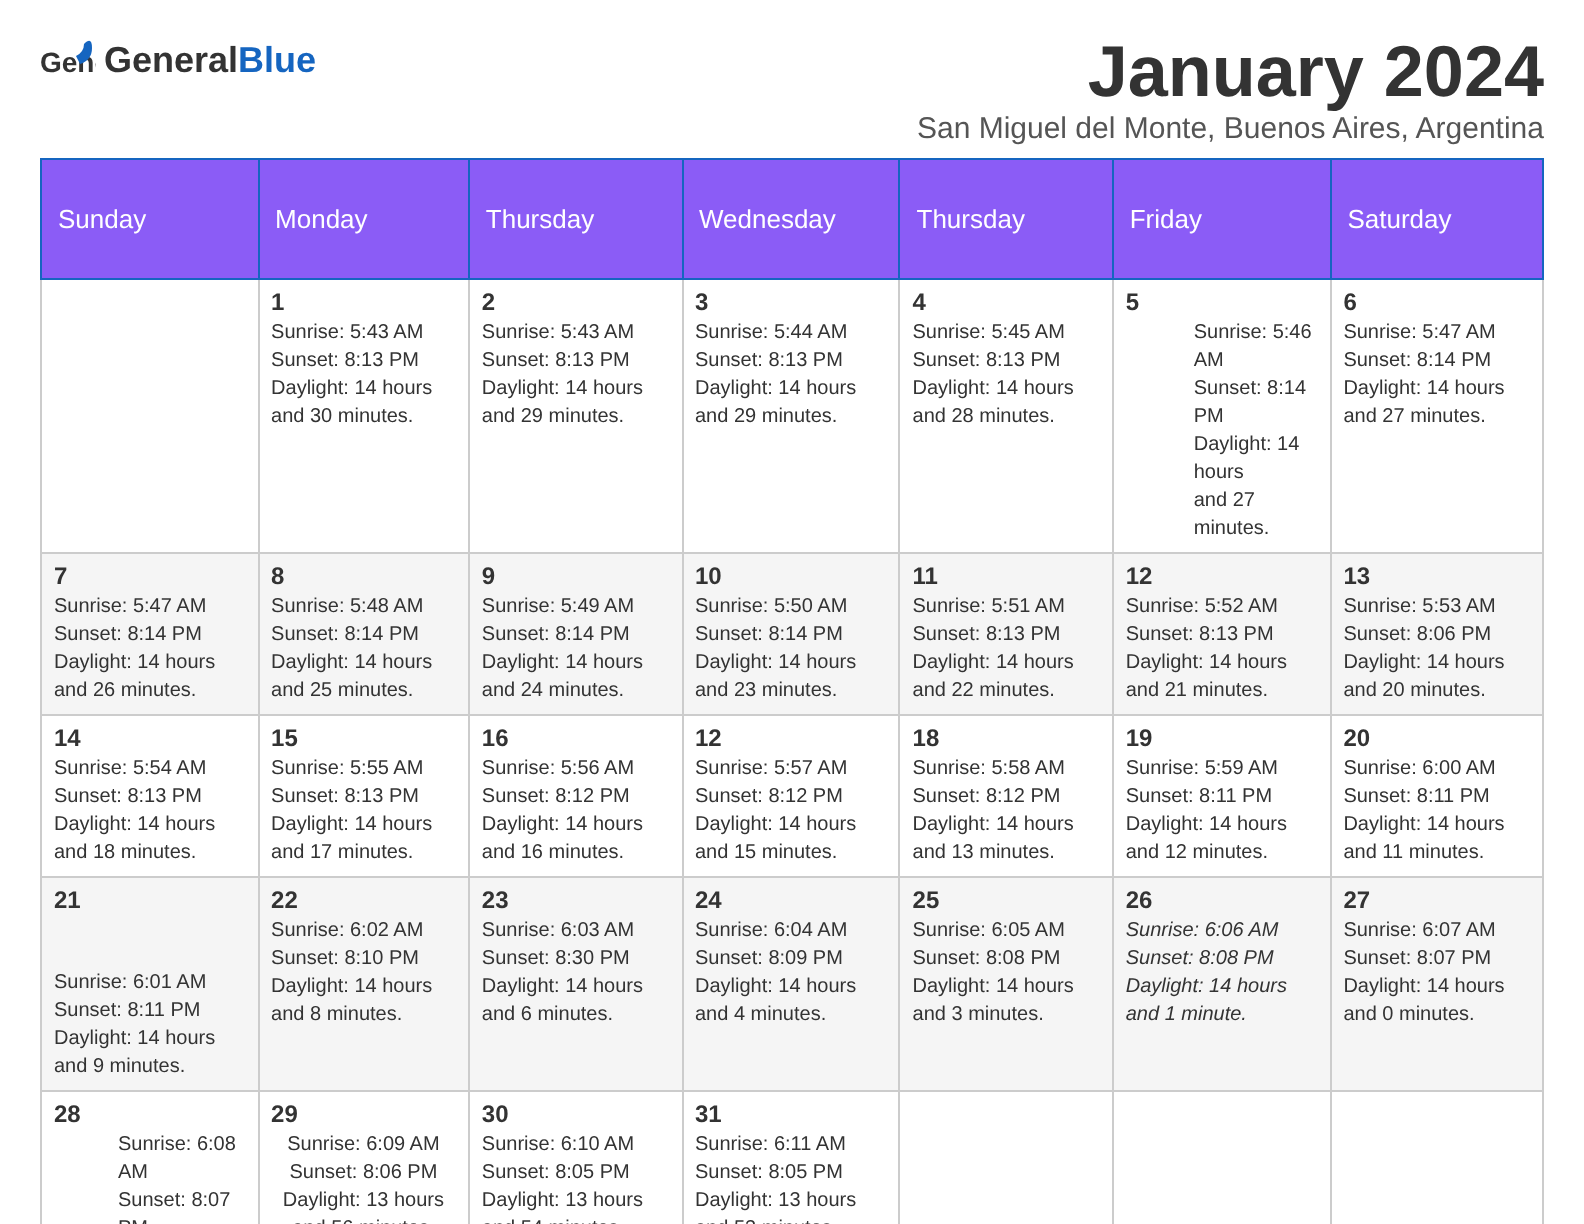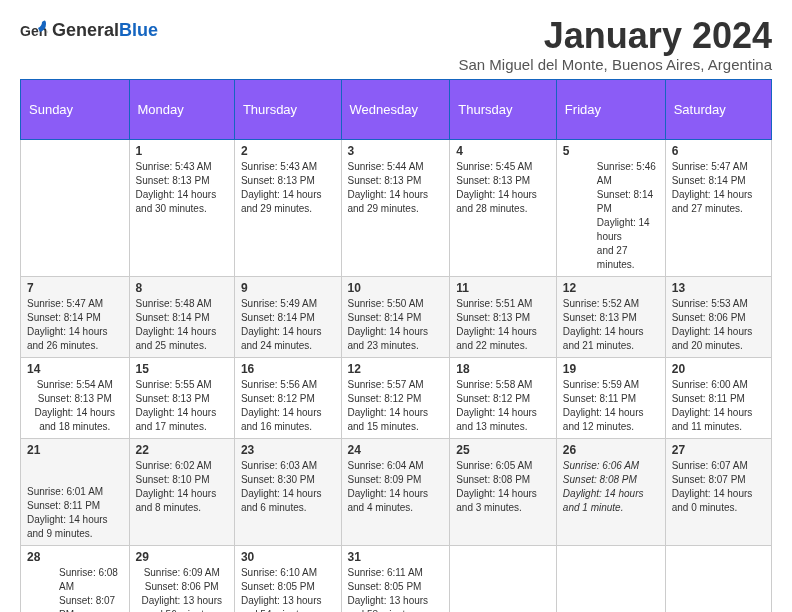--- a/index.html
+++ b/index.html
@@ -218,21 +218,21 @@
           <span class="day-number">13</span>
           <div class="day-info" style="white-space: pre-line;">Sunrise: 5:53 AM
 Sunset: 8:06 PM
 Daylight: 14 hours
 and 20 minutes.</div>
         </td>
       </tr>
       <tr>
         <td>
           <span class="day-number">14</span>
-          <div class="day-info" style="white-space: pre-line; text-align: center;">Sunrise: 5:54 AM
+          <div class="day-info" style="white-space: pre-line;">Sunrise: 5:54 AM
 Sunset: 8:13 PM
 Daylight: 14 hours
 and 18 minutes.</div>
         </td>
         <td>
           <span class="day-number">15</span>
           <div class="day-info" style="white-space: pre-line;">Sunrise: 5:55 AM
 Sunset: 8:13 PM
 Daylight: 14 hours
 and 17 minutes.</div>

